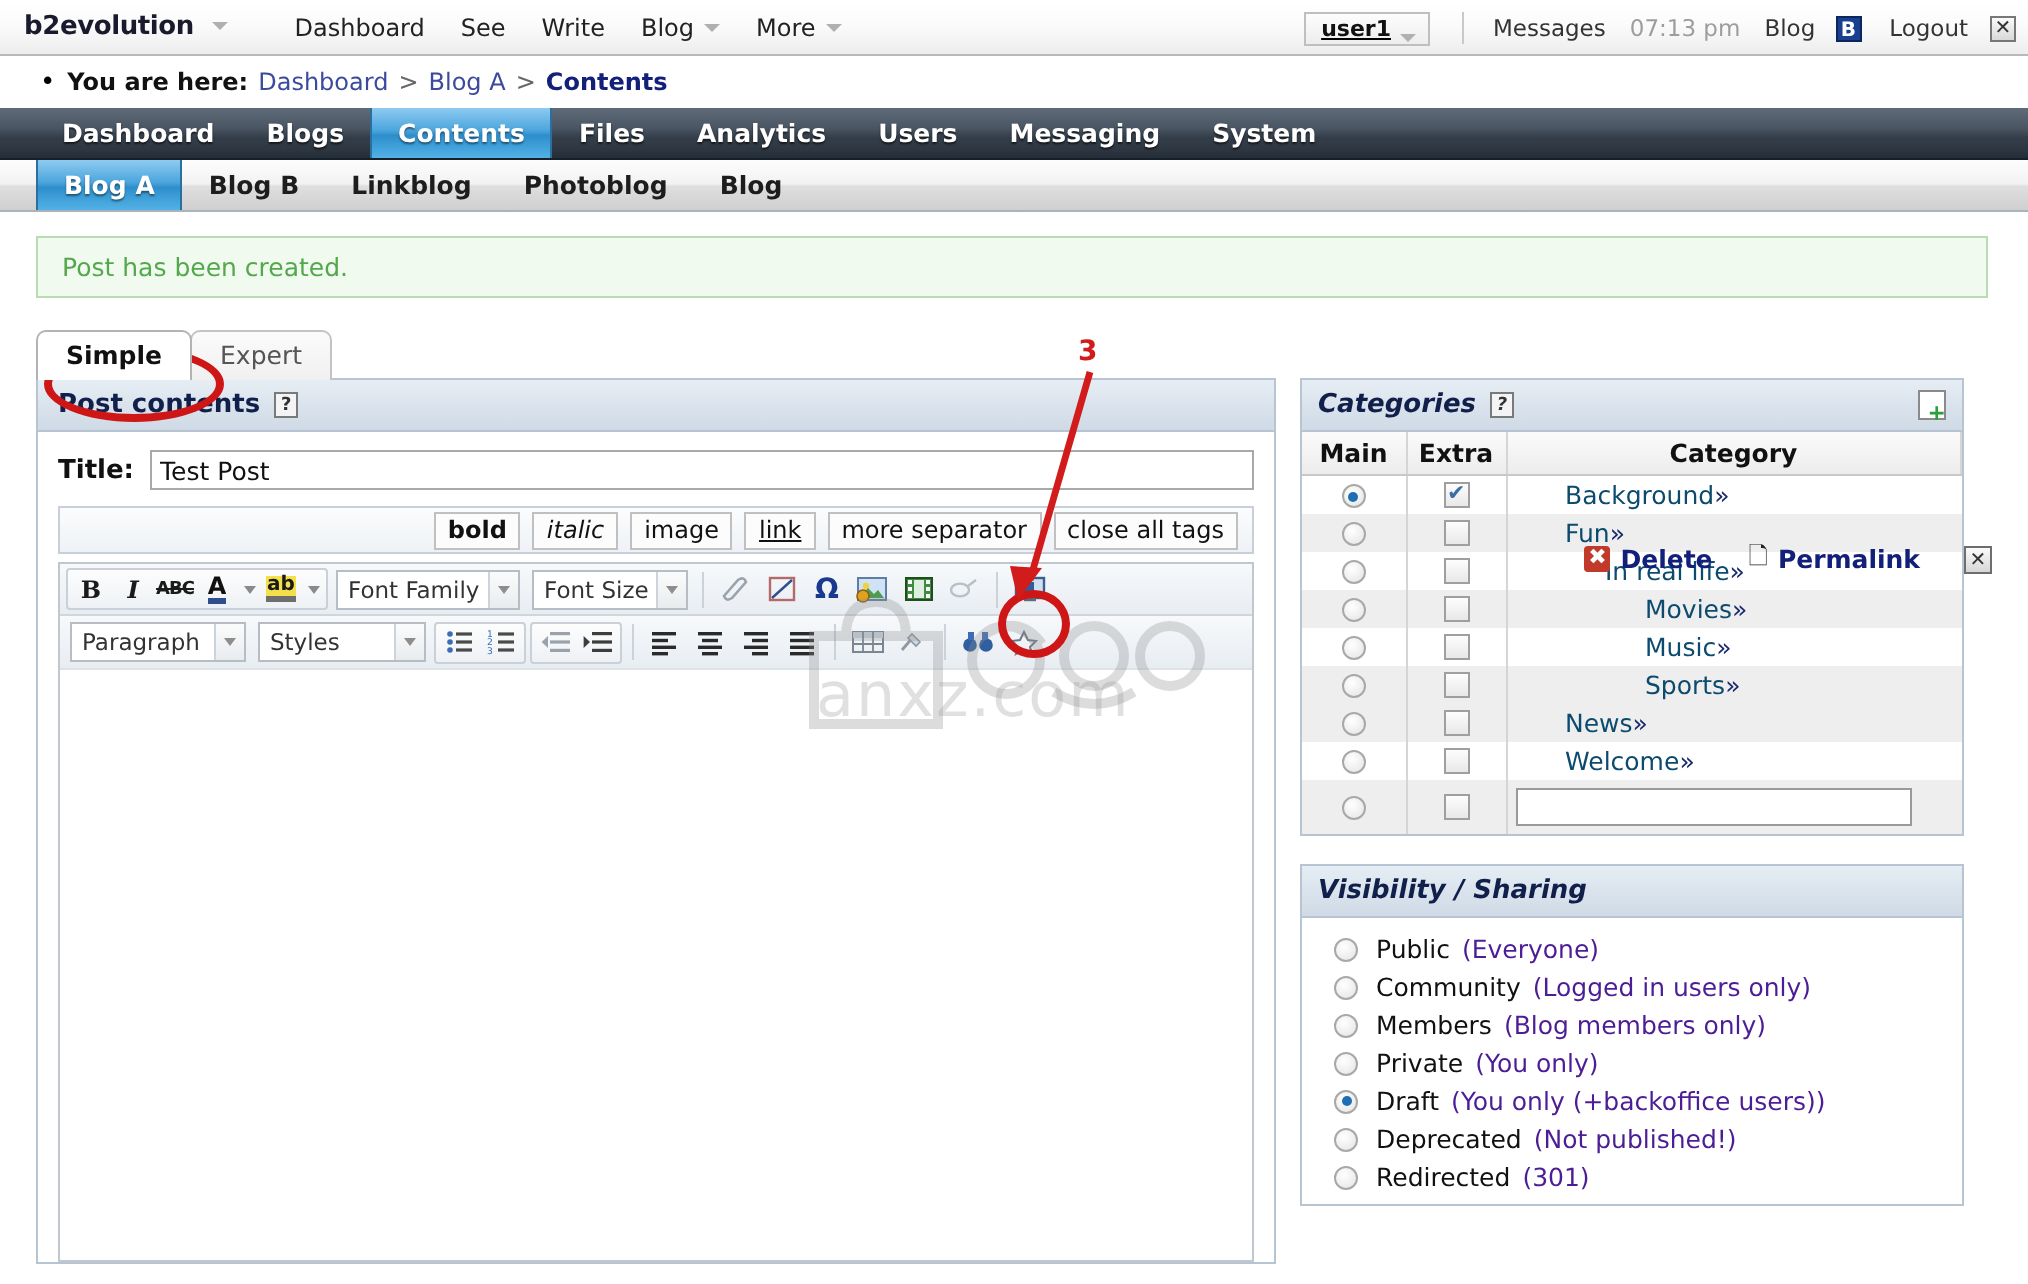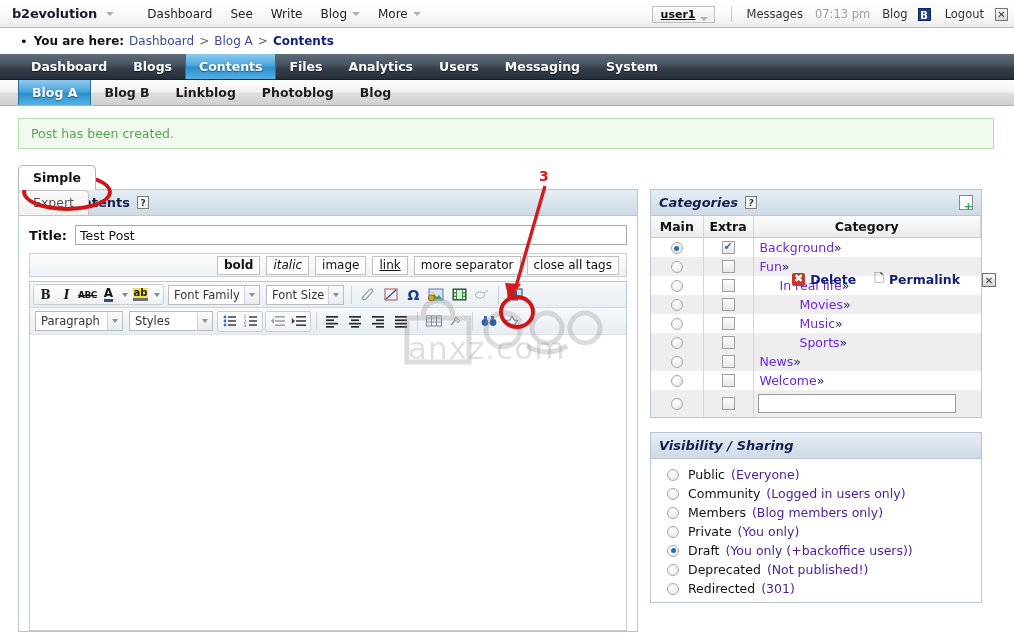--- a/index.html
+++ b/index.html
@@ -107,21 +107,21 @@
   
   .page{ padding:12px 18px 0 18px; position:relative; }
 
   .okmsg{
     border:1px solid #b8ddb0; background:#f0faef;
     color:#53a84b; font-size:12.5px; padding:7px 12px;
     margin-bottom:16px; width:976px;
   }
 
   
-  .tabrow{ display:flex; align-items:flex-start; height:24px; position:relative;flex-direction:column; }
+  .tabrow{ display:flex; align-items:center; height:24px; position:relative; }
   .tab{
     border:1px solid #c3c3c3; border-bottom:none;
     background:linear-gradient(to bottom,#fbfbfb,#f0f0f0);
     padding:4px 14px 5px 14px; font-size:12.5px; color:#555;
     border-radius:5px 5px 0 0; margin-right:-1px; position:relative;
   }
   .tab.on{
     background:#ffffff; color:#111; font-weight:bold; z-index:3;
     border-color:#b3b3b3;
   }
@@ -257,21 +257,21 @@
     border-bottom:1px solid #c8c8c8; border-right:1px solid #d5d5d5;
     font-weight:bold; color:#111; padding:3px 4px; font-size:12.5px;
   }
   table.cats td{
     border-right:1px solid #d5d5d5; padding:2px 4px; color:#1a2a6c;
   }
   table.cats tr.alt td{ background:#eeeeee; }
   table.cats tr td:last-child{ border-right:none; }
   .cmain{ width:52px; text-align:center; }
   .cextra{ width:50px; text-align:center; }
-  .catname{ color:#6d28d9; }
+  .catname{ color:#0c4a6e;margin-left:23px; }
   .catinput{ width:198px;height:19px;border:1px solid #9a9a9a;background:#fff; }
 
   
   .rad{
     display:inline-block;width:12px;height:12px;border-radius:50%;
     border:1px solid #a8a8a8; background:radial-gradient(circle at 40% 35%,#fff,#e3e3e3);
     position:relative; vertical-align:-2px;
   }
   .rad.sel:after{
     content:""; position:absolute; left:2.5px; top:2.5px; width:5px;height:5px;

